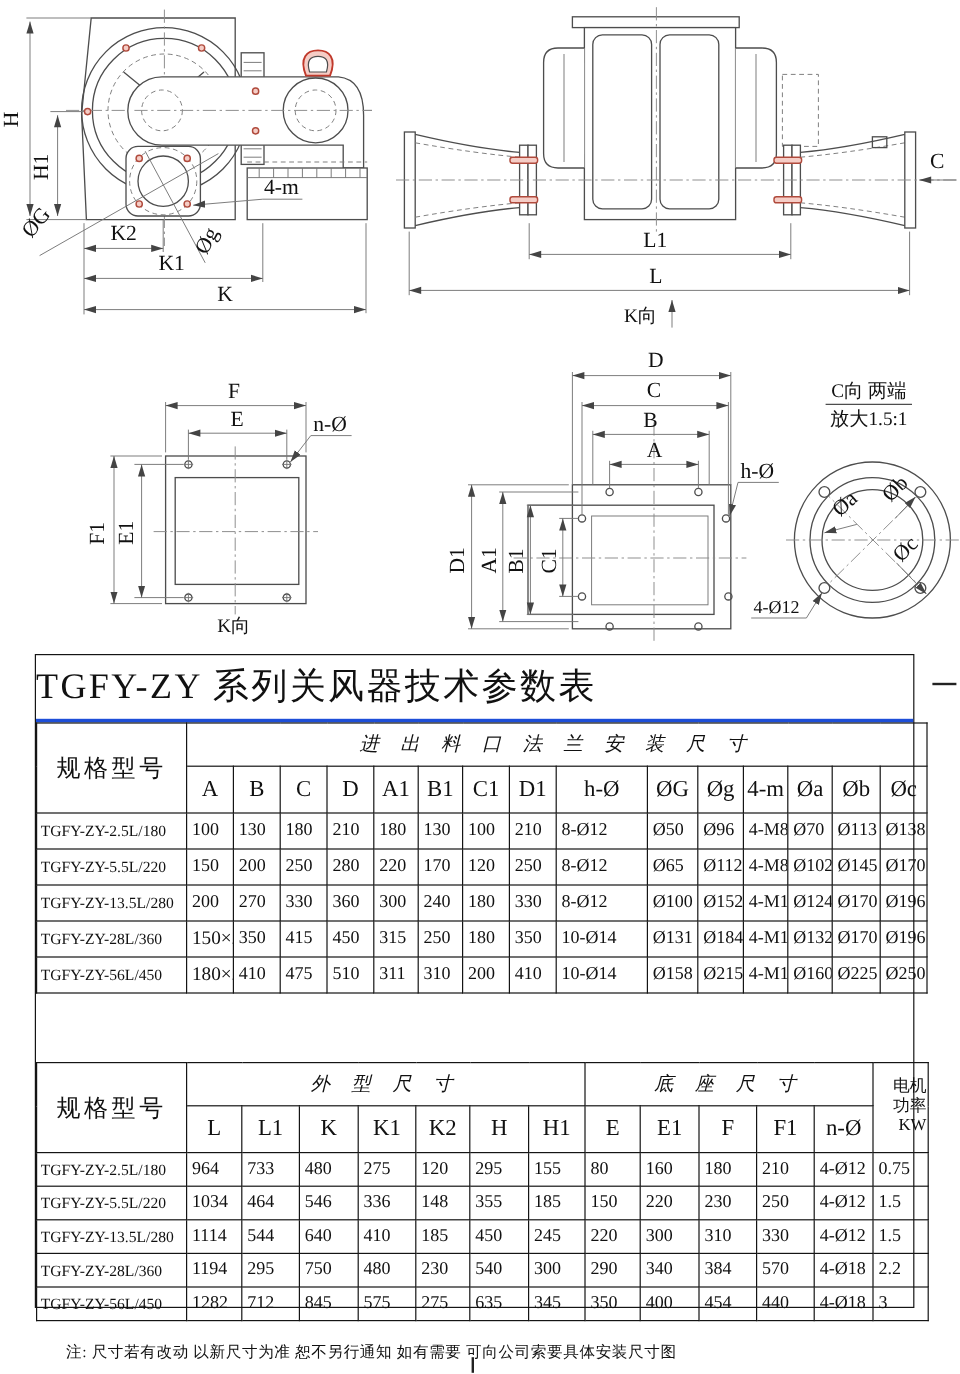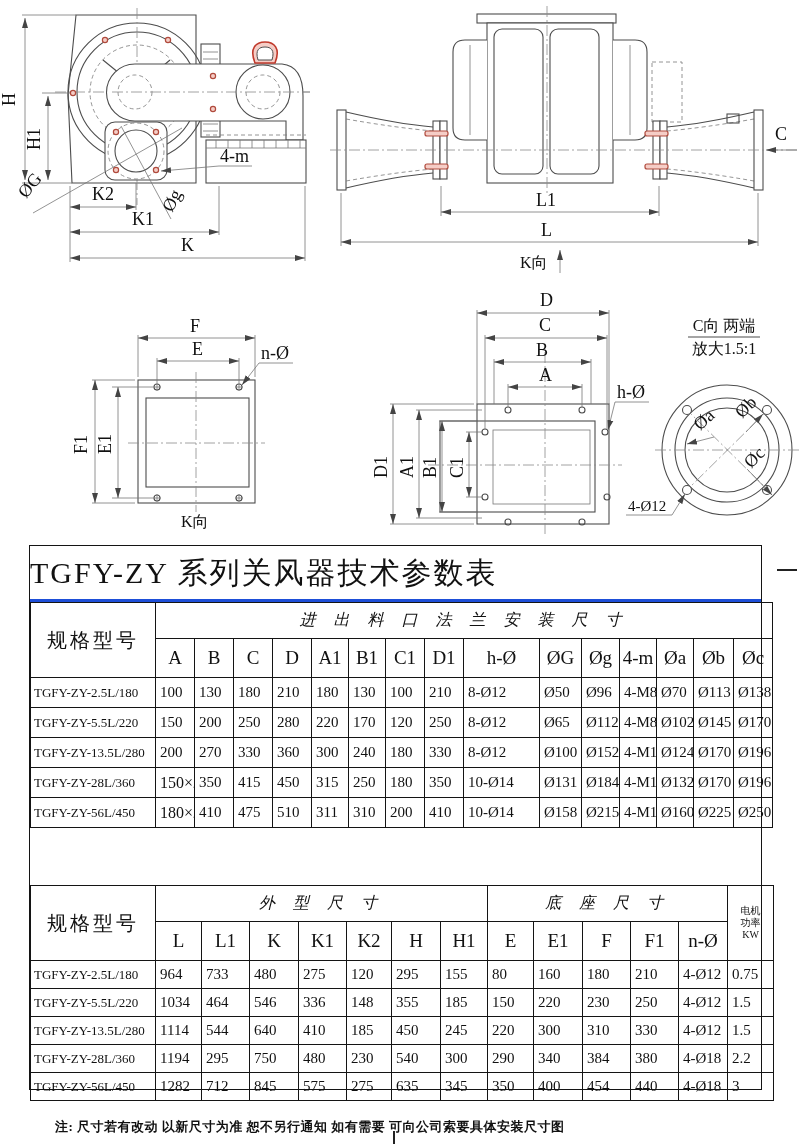--- a/index.html
+++ b/index.html
@@ -23,22 +23,22 @@
   td,th{border:1px solid #141414;font-weight:normal;overflow:hidden;white-space:nowrap;}
   .gapband{height:57px;}
   .spec{font-size:20px;letter-spacing:3px;text-align:center;}
   .group{font-size:16px;letter-spacing:7px;text-align:center;height:33px;font-style:italic;}
   .colh{font-size:19px;text-align:center;height:36px;}
   #t1 tbody tr{height:30px;}
   #t2 tbody tr{height:28px;}
   tbody th.model{font-size:13px;text-align:left;padding-left:3px;}
   tbody td{font-size:15px;text-align:left;padding-left:4px;}
   tbody td.mult{font-size:16px;}
-  .power{font-size:10px;line-height:1.2;text-align:center;}
-  .note{position:absolute;left:55px;top:1118px;font-size:13px;font-weight:bold;
+  .power{font-size:14px;line-height:1.2;text-align:right;}
+  .note{position:absolute;left:55px;top:1118px;font-size:13px;font-weight:normal;
         letter-spacing:0.5px;}
   .hmark{position:absolute;left:777px;top:569px;width:20px;height:2px;background:#222;}
   .vmark{position:absolute;left:393px;top:1131px;width:2px;height:13px;background:#222;}
 </style>
 </head>
 <body>
 
 <div class="sheet">
 
 <svg width="800" height="540" viewBox="0 0 800 540">
@@ -487,21 +487,21 @@
             <td>1194</td>
             <td>295</td>
             <td>750</td>
             <td>480</td>
             <td>230</td>
             <td>540</td>
             <td>300</td>
             <td>290</td>
             <td>340</td>
             <td>384</td>
-            <td>380</td>
+            <td>570</td>
             <td>4-Ø18</td>
             <td>2.2</td>
           </tr>
           <tr>
             <th class="model">TGFY-ZY-56L/450</th>
             <td>1282</td>
             <td>712</td>
             <td>845</td>
             <td>575</td>
             <td>275</td>

